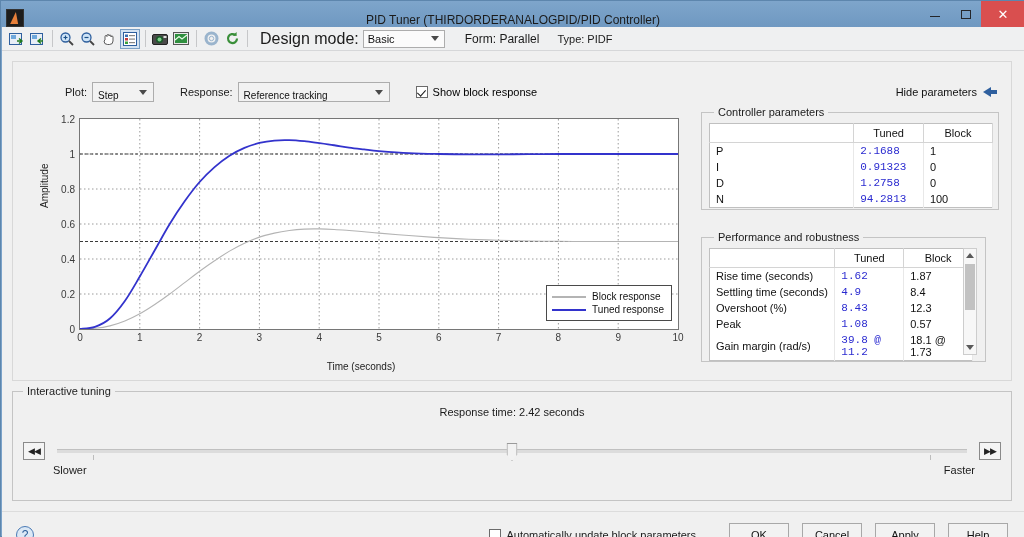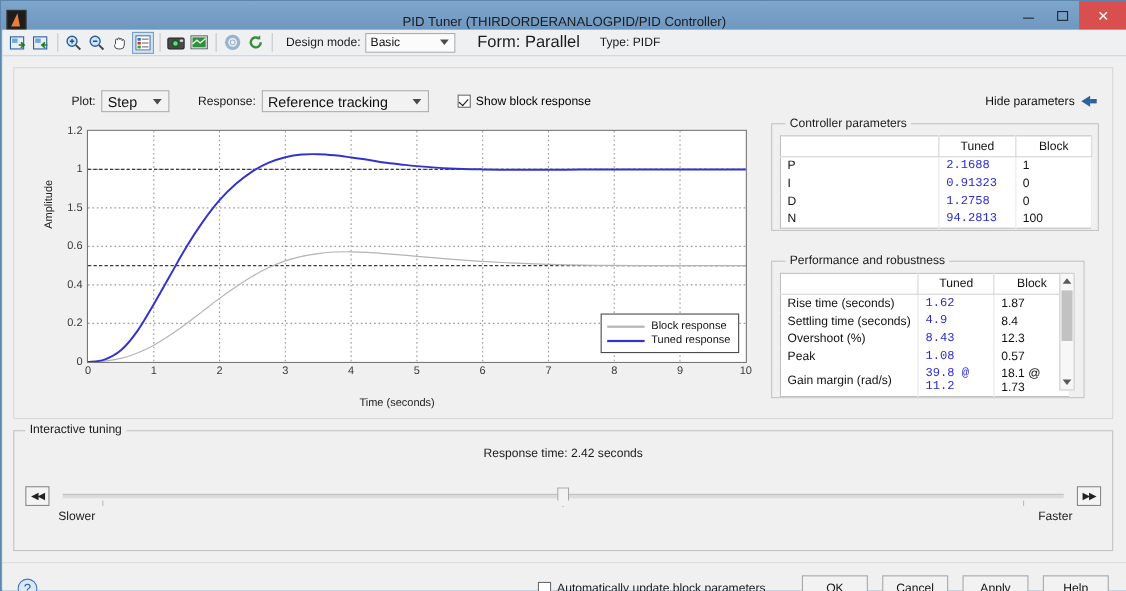--- a/index.html
+++ b/index.html
@@ -59,30 +59,30 @@
     border-bottom: 1px solid #d6d7d9;
     display: flex; align-items: center; padding-left: 4px;
   }
   .tb-btn {
     width: 20px; height: 20px; margin-right: 1px;
     display: flex; align-items: center; justify-content: center;
     position: relative;
   }
   .tb-btn.sel { border: 1px solid #7a9fc4; background: #d4e3f2; }
   .tb-sep { width: 1px; height: 17px; background: #c6c7c9; margin: 0 4px; }
-  .tb-label { margin-left: 8px; font-size: 11px; color: #1b1b1b; text-align: center; }
+  .tb-label { margin-left: 8px; font-size: 16px; color: #1b1b1b; text-align: center; }
   .designmode-select {
     margin-left: 4px; width: 82px; height: 18px;
     background: #fbfbfb; border: 1px solid #adadad;
     font-size: 11px; color: #111;
     display: flex; align-items: center; padding-left: 4px;
     position: relative;
   }
   .designmode-select .chev { position: absolute; right: 5px; top: 5px; }
-  .tb-info { margin-left: 20px; font-size: 15px; color: #1b1b1b; }
+  .tb-info { margin-left: 20px; font-size: 12px; color: #1b1b1b; }
   .tb-info2 { margin-left: 18px; font-size: 11px; color: #1b1b1b; }
 
   .chev {
     width: 0; height: 0;
     border-left: 4px solid transparent;
     border-right: 4px solid transparent;
     border-top: 5px solid #4a4a4a;
   }
 
   
@@ -93,22 +93,22 @@
 
   .panel-top {
     position: absolute; left: 10px; top: 10px; width: 1000px; height: 320px;
     background: #f0f0f0; border: 1px solid #d8d8d8;
   }
 
   .ctrl-row { position: absolute; left: 28px; top: 20px; display: flex; align-items: center; padding-left: 24px; }
   .lbl { font-size: 11px; color: #1b1b1b; margin-right: 5px; }
   .combo {
     background: #f2f2f2; border: 1px solid #adadad;
-    height: 20px; display: flex; align-items: center;
-    padding-left: 5px; font-size: 13px; color: #111;
+    height: 20px; display: flex; align-items: flex-end;
+    padding-left: 5px; font-size: 10px; color: #111;
     position: relative;
   }
   .combo .chev { position: absolute; right: 6px; top: 7px; }
   .combo.plot { width: 62px; }
   .combo.response { width: 152px; }
 
   .checkwrap { display: flex; align-items: center; margin-left: 26px; }
   .cbox {
     width: 12px; height: 12px; border: 1px solid #6b6b6b; background: #fff;
     margin-right: 5px; position: relative;
@@ -421,21 +421,21 @@
             </div>
             <div class="row">
               <span class="swatch" id="sw1" style="border-top-color: rgb(51, 51, 204); border-top-width: 2.5px;"></span>
               <span>Tuned response</span>
             </div>
           </div>
         <div class="ytick" style="top: 100%;">0</div>
             <div class="ytick" style="top: 83.3333%;">0.2</div>
             <div class="ytick" style="top: 66.6667%;">0.4</div>
             <div class="ytick" style="top: 50%;">0.6</div>
-            <div class="ytick" style="top: 33.3333%;">1.5</div>
+            <div class="ytick" style="top: 33.3333%;">0.8</div>
             <div class="ytick" style="top: 16.6667%;">1</div>
             <div class="ytick" style="top: 0%;">1.2</div>
             <div class="xtick" style="left: 0%;">0</div>
             <div class="xtick" style="left: 10%;">1</div>
             <div class="xtick" style="left: 20%;">2</div>
             <div class="xtick" style="left: 30%;">3</div>
             <div class="xtick" style="left: 40%;">4</div>
             <div class="xtick" style="left: 50%;">5</div>
             <div class="xtick" style="left: 60%;">6</div>
             <div class="xtick" style="left: 70%;">7</div>

